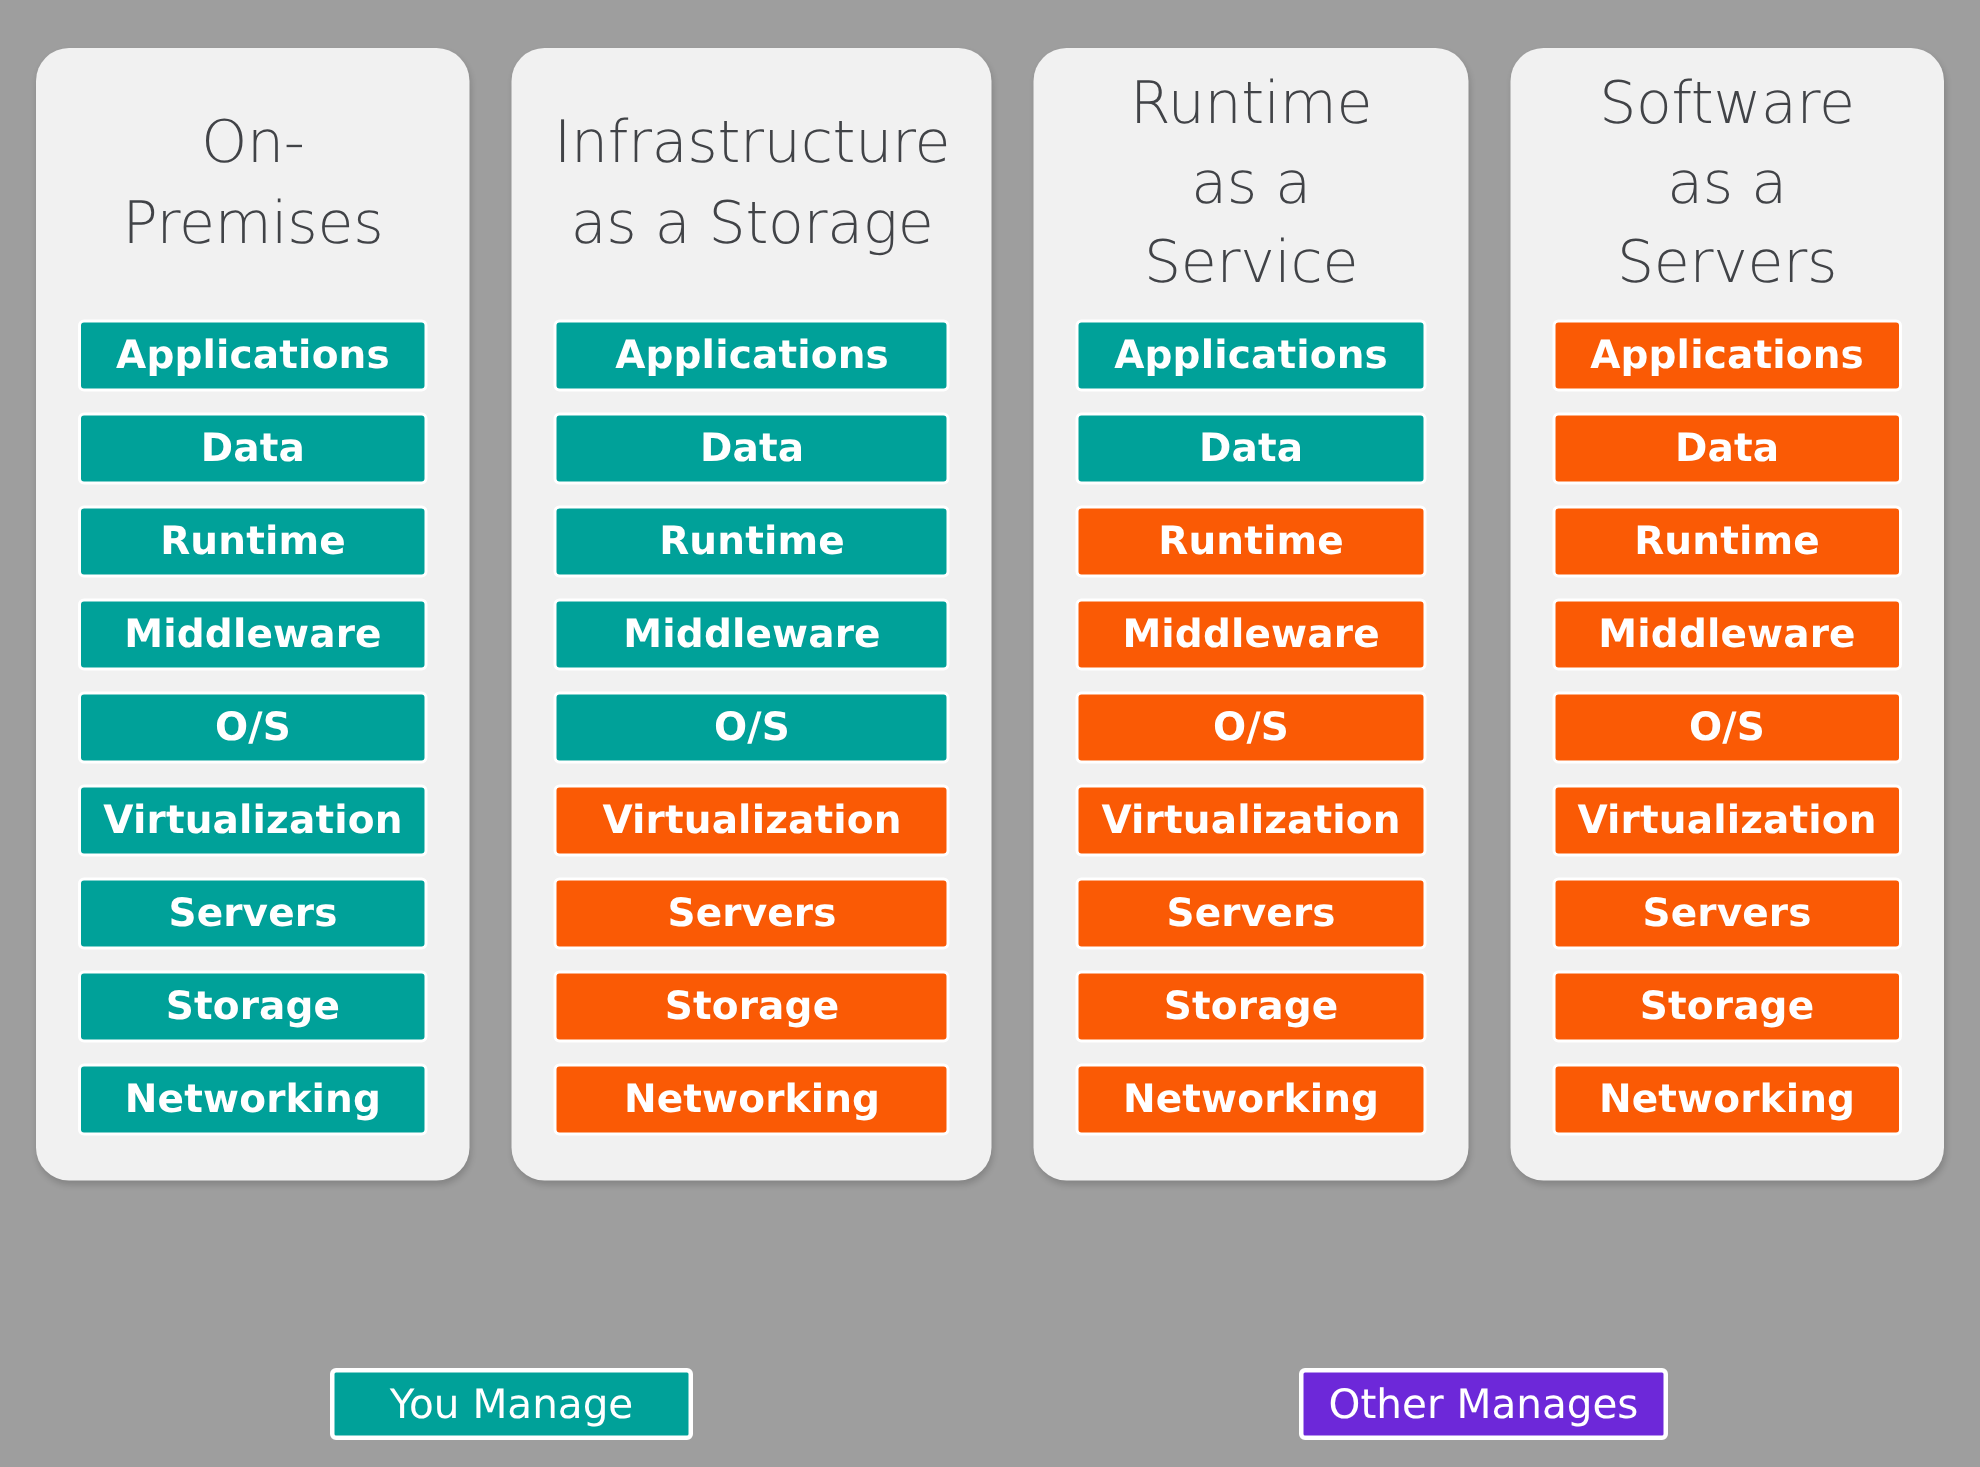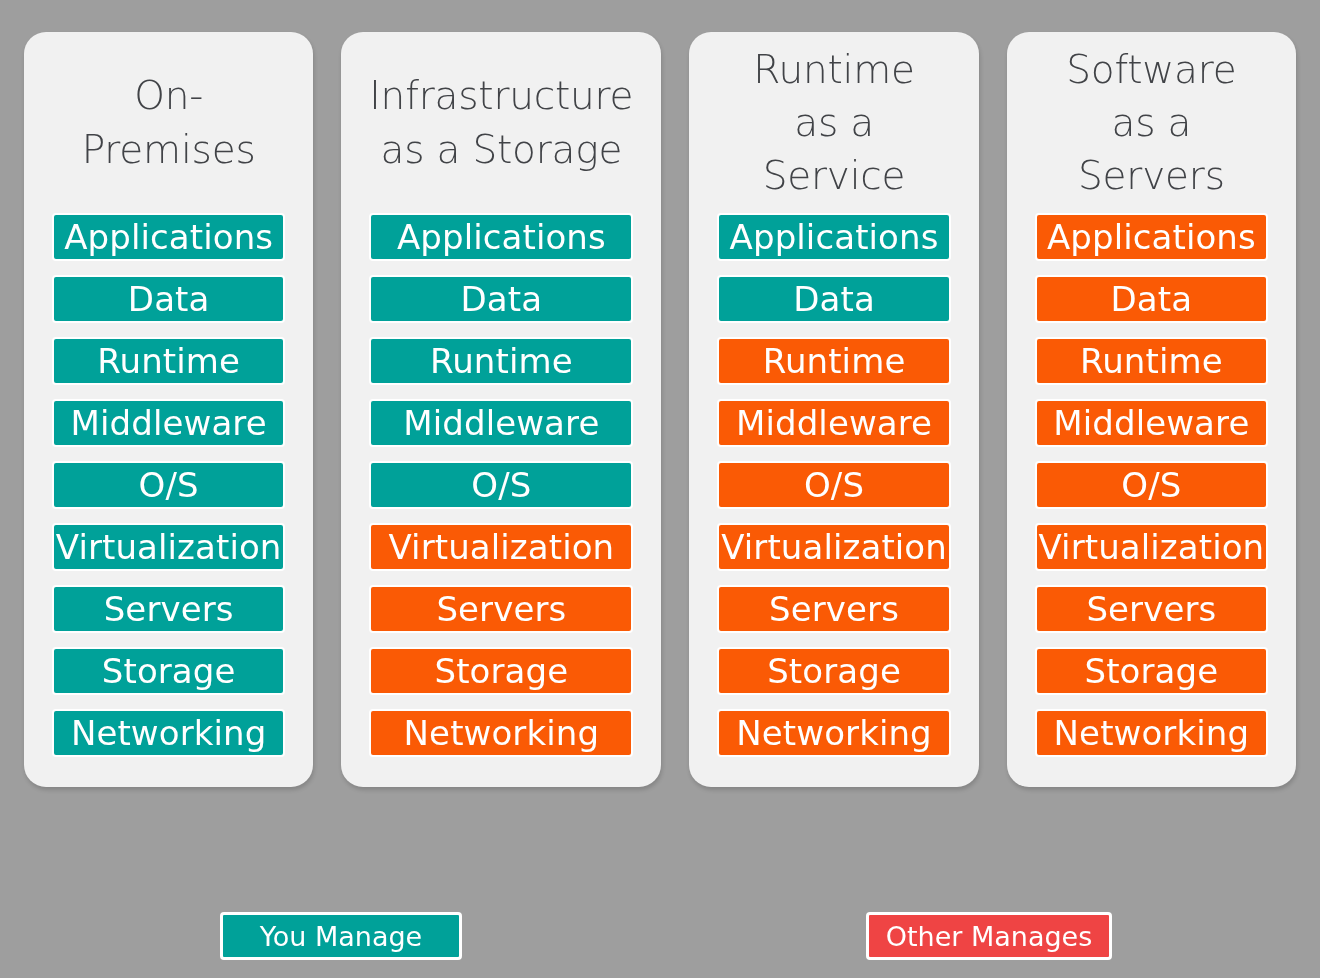--- a/index.html
+++ b/index.html
@@ -65,22 +65,22 @@
   }
 
   .layer {
     height: 48px;
     border-radius: 4px;
     border: 2px solid #ffffff;
     display: flex;
     align-items: center;
     justify-content: center;
     color: #ffffff;
-    font-size: 34px;
-    font-weight: 400;
+    font-size: 26px;
+    font-weight: 700;
     line-height: 1;
     letter-spacing: 0.1px;
     text-shadow: 0 0 1px rgba(0,0,0,0.05);
   }
 
   .layer.you  { background: #00a199; }
   .layer.other{ background: #fa5a05; }
 
   
   #legend { position: absolute; left: 0; top: 912px; width: 1224px; height: 50px; }
@@ -93,21 +93,21 @@
     display: flex;
     align-items: center;
     justify-content: center;
     color: #ffffff;
     font-size: 27px;
     font-weight: 400;
     line-height: 1;
   }
 
   #legend-you   { left: 220px; width: 242px; background: #00a199; }
-  #legend-other { left: 866px; width: 246px; background: #ef4444; }
+  #legend-other { left: 866px; width: 246px; background: #6d28d9; }
 </style>
 </head>
 <body>
 
 <div id="columns">
 
   <div class="column">
     <div class="col-title">On-Premises</div>
     <div class="stack">
       <div class="layer you">Applications</div>

